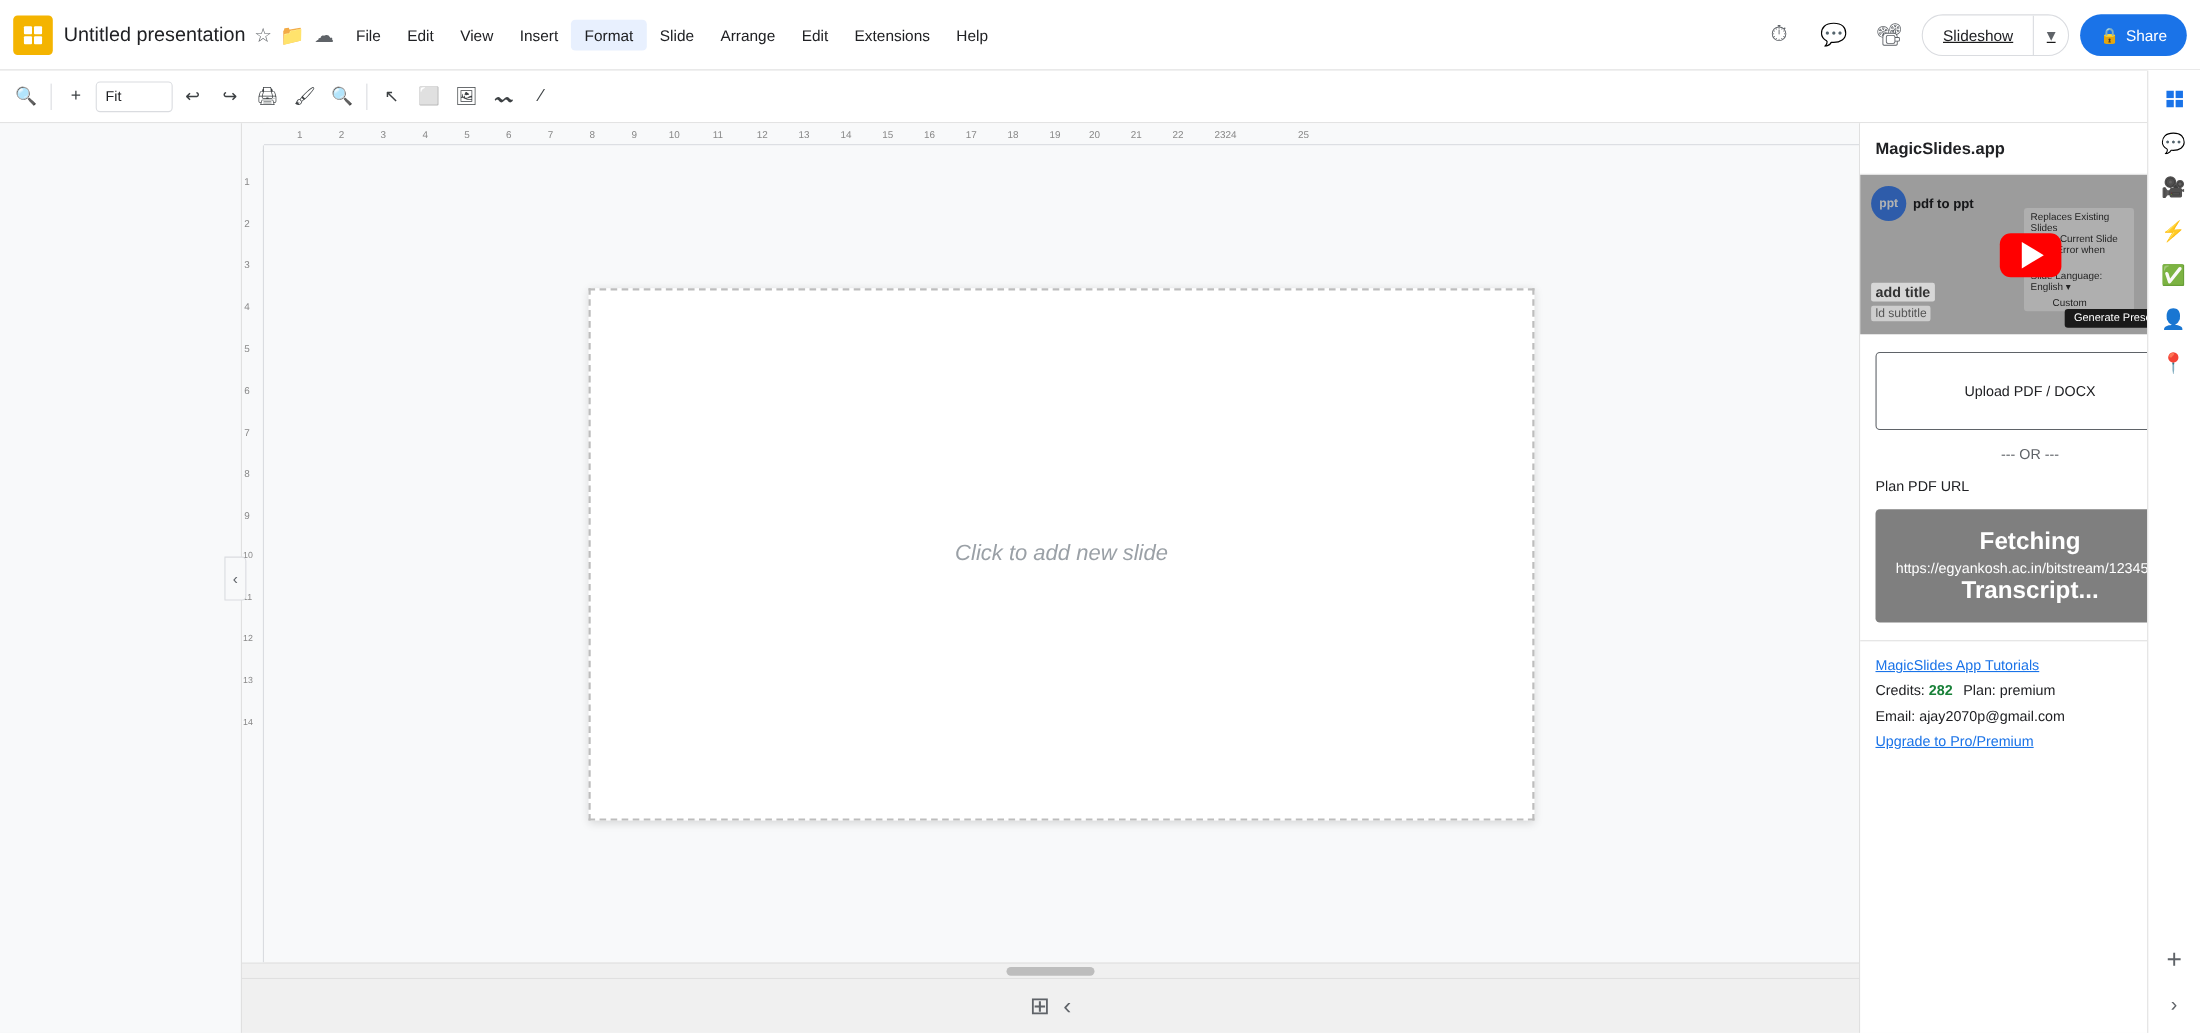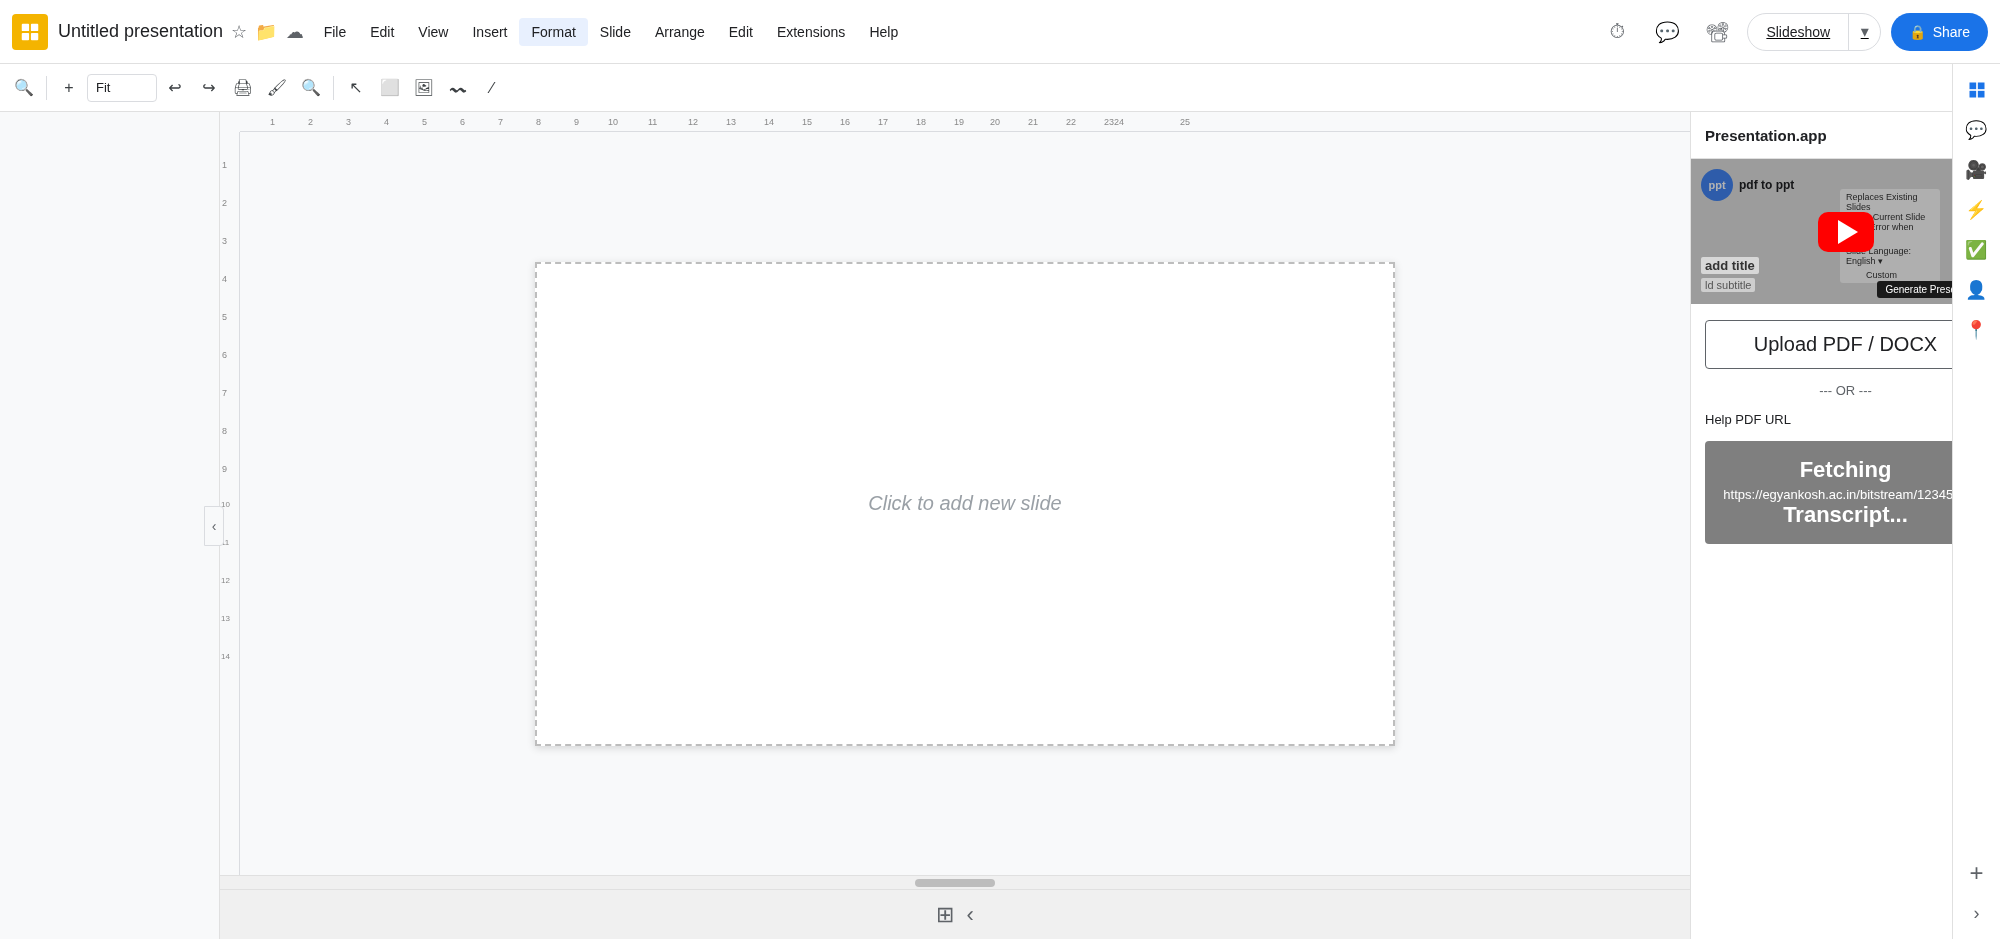--- a/index.html
+++ b/index.html
@@ -261,25 +261,25 @@
       border-radius: 50%;
       display: flex; align-items: center; justify-content: center;
       color: white; font-size: 11px; font-weight: bold;
     }
     #video-title-text { font-size: 12px; color: #202124; font-weight: 600; }
 
     #panel-body { padding: 16px 14px; display: flex; flex-direction: column; gap: 14px; }
 
     #upload-btn {
       width: 100%;
-      padding: 12px;
+      padding: 27px;
       border: 1px solid #5f6368;
       border-radius: 4px;
       background: white;
-      font-size: 20px;
+      font-size: 13px;
       color: #202124;
       cursor: pointer;
       text-align: center;
     }
 
     #or-divider { text-align: center; color: #5f6368; font-size: 13px; }
 
     #pdf-url-label { font-size: 13px; color: #202124; }
 
     #fetching-overlay {
@@ -500,21 +500,21 @@
       <div id="scroll-thumb-h"></div>
     </div>
     <div id="bottom-thumbnail-bar">
       <span class="thumb-icon">⊞</span>
       <span class="thumb-icon">‹</span>
     </div>
   </div>
 
   <div id="right-panel">
     <div id="panel-header">
-      <span id="panel-title">Presentation.app</span>
+      <span id="panel-title">MagicSlides.app</span>
       <span id="panel-close">✕</span>
     </div>
 
     <div id="video-thumb">
       <div id="video-info">
         <div id="video-channel-icon">
           <span>ppt</span>
         </div>
         <span id="video-title-text">pdf to ppt</span>
       </div>
@@ -535,30 +535,44 @@
       <div style="position:absolute; bottom:12px; left:10px; color:#555; font-size:11px; background:rgba(255,255,255,0.5); padding:1px 4px; border-radius:2px;">ld subtitle</div>
 
       <div style="position:absolute; bottom:6px; right:6px; background:#1a1a1a; color:white; font-size:10px; padding:3px 8px; border-radius:3px; cursor:pointer;">Generate Presentation</div>
     </div>
 
     <div id="panel-body">
       <button id="upload-btn">Upload PDF / DOCX</button>
 
       <div id="or-divider">--- OR ---</div>
 
-      <div id="pdf-url-label">Help PDF URL</div>
+      <div id="pdf-url-label">Plan PDF URL</div>
 
       <div id="fetching-overlay">
         <div id="fetching-title">Fetching</div>
         <div style="font-size:13px; color:#fff; word-break:break-all;">https://egyankosh.ac.in/bitstream/1234567</div>
         <div style="font-size:22px; font-weight:bold; color:#fff;">Transcript...</div>
       </div>
 
     </div>
 
+    <div id="panel-footer">
+      <span id="tutorials-link">MagicSlides App Tutorials</span>
+      <div class="footer-info">
+        <span>Credits:</span>
+        <span class="credit-value">282</span>
+        <span style="margin-left:6px;">Plan:</span>
+        <span>premium</span>
+      </div>
+      <div class="footer-info">
+        <span>Email:</span>
+        <span>ajay2070p@gmail.com</span>
+      </div>
+      <span id="upgrade-link">Upgrade to Pro/Premium</span>
+    </div>
   </div>
 
 </div>
 
 <div id="sidebar-icons">
   <div class="sidebar-icon-btn active">
     <svg width="20" height="20" viewBox="0 0 24 24" fill="#1a73e8">
         <rect x="3" y="3" width="8" height="8"></rect>
         <rect x="13" y="3" width="8" height="8"></rect>
         <rect x="3" y="13" width="8" height="8"></rect>

